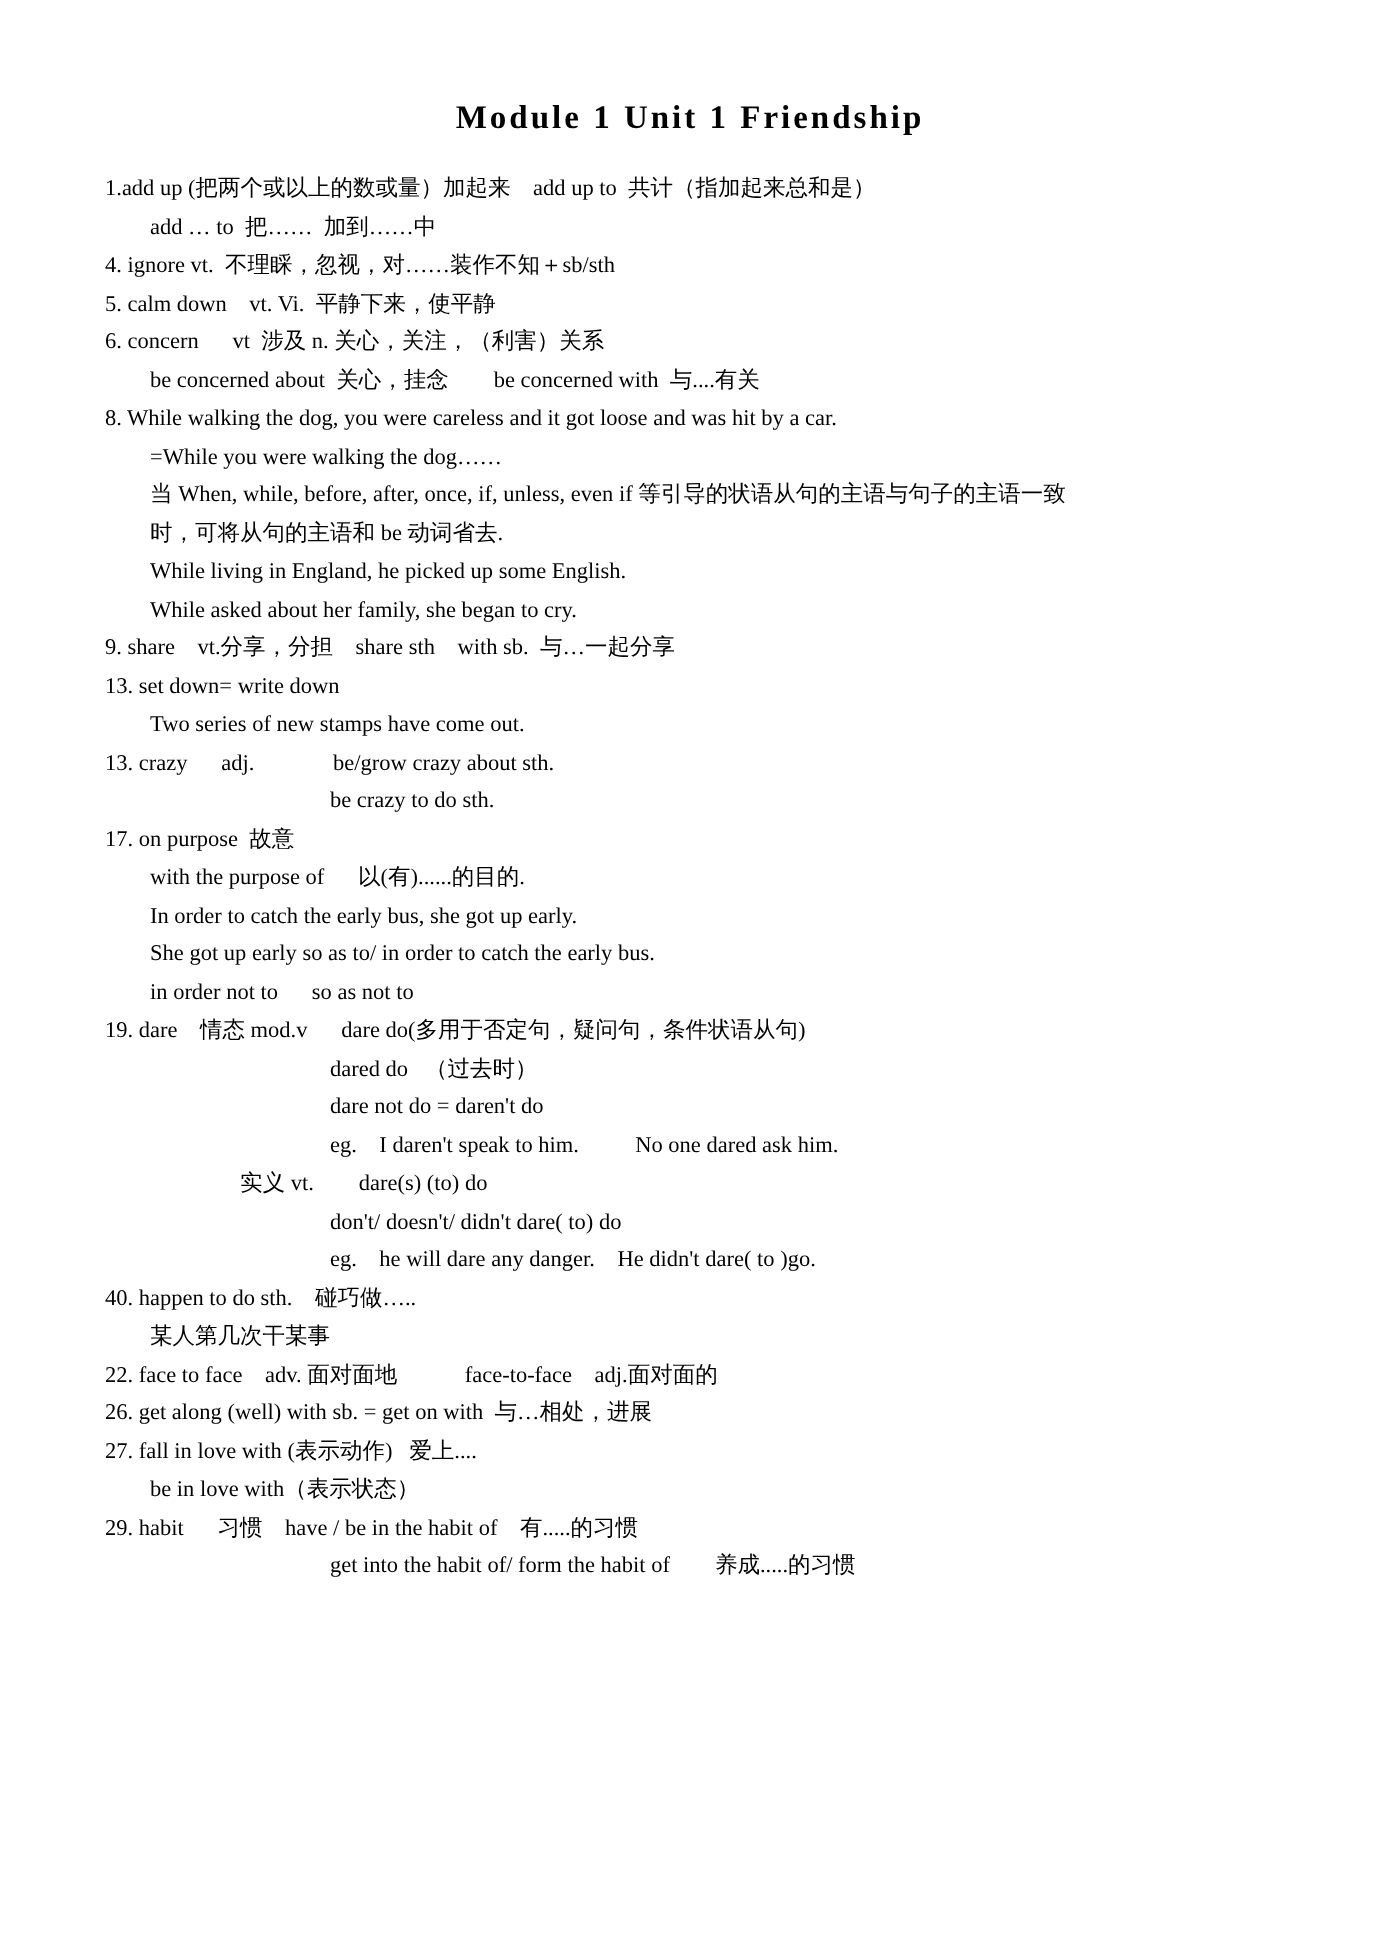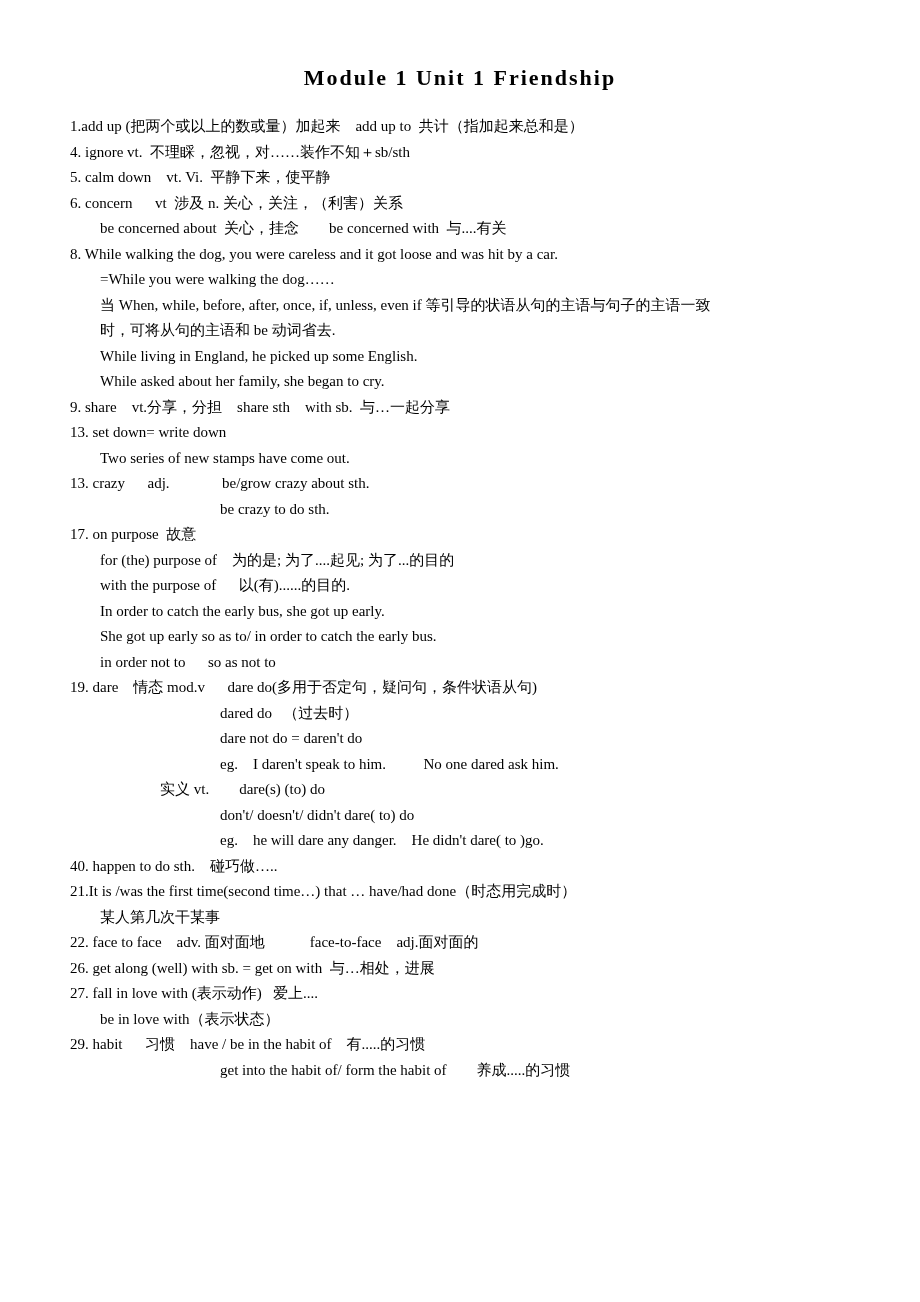--- a/index.html
+++ b/index.html
@@ -25,50 +25,49 @@
       letter-spacing: 2px;
     }
   </style>
 </head>
 <body>
 
 <div class="page-title">Module 1    Unit 1    Friendship</div>
 
 <div id="content-area">
     <div style="padding-left: 0px; white-space: pre-wrap; word-break: break-word; line-height: 1.7;">1.add up (把两个或以上的数或量）加起来    add up to  共计（指加起来总和是）</div>
+    <div style="padding-left: 30px; white-space: pre-wrap; word-break: break-word; line-height: 1.7;">add … to  把……  加到……中</div>
     <div style="padding-left: 0px; white-space: pre-wrap; word-break: break-word; line-height: 1.7;">4. ignore vt.  不理睬，忽视，对……装作不知＋sb/sth</div>
     <div style="padding-left: 0px; white-space: pre-wrap; word-break: break-word; line-height: 1.7;">5. calm down    vt. Vi.  平静下来，使平静</div>
     <div style="padding-left: 0px; white-space: pre-wrap; word-break: break-word; line-height: 1.7;">6. concern      vt  涉及 n. 关心，关注，（利害）关系</div>
     <div style="padding-left: 30px; white-space: pre-wrap; word-break: break-word; line-height: 1.7;">be concerned about  关心，挂念        be concerned with  与....有关</div>
     <div style="padding-left: 0px; white-space: pre-wrap; word-break: break-word; line-height: 1.7;">8. While walking the dog, you were careless and it got loose and was hit by a car.</div>
     <div style="padding-left: 30px; white-space: pre-wrap; word-break: break-word; line-height: 1.7;">=While you were walking the dog……</div>
     <div style="padding-left: 30px; white-space: pre-wrap; word-break: break-word; line-height: 1.7;">当 When, while, before, after, once, if, unless, even if 等引导的状语从句的主语与句子的主语一致</div>
     <div style="padding-left: 30px; white-space: pre-wrap; word-break: break-word; line-height: 1.7;">时，可将从句的主语和 be 动词省去.</div>
     <div style="padding-left: 30px; white-space: pre-wrap; word-break: break-word; line-height: 1.7;">While living in England, he picked up some English.</div>
     <div style="padding-left: 30px; white-space: pre-wrap; word-break: break-word; line-height: 1.7;">While asked about her family, she began to cry.</div>
     <div style="padding-left: 0px; white-space: pre-wrap; word-break: break-word; line-height: 1.7;">9. share    vt.分享，分担    share sth    with sb.  与…一起分享</div>
     <div style="padding-left: 0px; white-space: pre-wrap; word-break: break-word; line-height: 1.7;">13. set down= write down</div>
     <div style="padding-left: 30px; white-space: pre-wrap; word-break: break-word; line-height: 1.7;">Two series of new stamps have come out.</div>
     <div style="padding-left: 0px; white-space: pre-wrap; word-break: break-word; line-height: 1.7;">13. crazy      adj.              be/grow crazy about sth.</div>
     <div style="padding-left: 150px; white-space: pre-wrap; word-break: break-word; line-height: 1.7;">be crazy to do sth.</div>
     <div style="padding-left: 0px; white-space: pre-wrap; word-break: break-word; line-height: 1.7;">17. on purpose  故意</div>
-    <div style="padding-left: 30px; white-space: pre-wrap; word-break: break-word; line-height: 1.7;">for (the) purpose of    为的是; 为了....起见; 为了...的目的</div>
     <div style="padding-left: 30px; white-space: pre-wrap; word-break: break-word; line-height: 1.7;">with the purpose of      以(有)......的目的.</div>
     <div style="padding-left: 30px; white-space: pre-wrap; word-break: break-word; line-height: 1.7;">In order to catch the early bus, she got up early.</div>
     <div style="padding-left: 30px; white-space: pre-wrap; word-break: break-word; line-height: 1.7;">She got up early so as to/ in order to catch the early bus.</div>
     <div style="padding-left: 30px; white-space: pre-wrap; word-break: break-word; line-height: 1.7;">in order not to      so as not to</div>
     <div style="padding-left: 0px; white-space: pre-wrap; word-break: break-word; line-height: 1.7;">19. dare    情态 mod.v      dare do(多用于否定句，疑问句，条件状语从句)</div>
     <div style="padding-left: 150px; white-space: pre-wrap; word-break: break-word; line-height: 1.7;">dared do   （过去时）</div>
     <div style="padding-left: 150px; white-space: pre-wrap; word-break: break-word; line-height: 1.7;">dare not do = daren't do</div>
     <div style="padding-left: 150px; white-space: pre-wrap; word-break: break-word; line-height: 1.7;">eg.    I daren't speak to him.          No one dared ask him.</div>
     <div style="padding-left: 90px; white-space: pre-wrap; word-break: break-word; line-height: 1.7;">实义 vt.        dare(s) (to) do</div>
     <div style="padding-left: 150px; white-space: pre-wrap; word-break: break-word; line-height: 1.7;">don't/ doesn't/ didn't dare( to) do</div>
     <div style="padding-left: 150px; white-space: pre-wrap; word-break: break-word; line-height: 1.7;">eg.    he will dare any danger.    He didn't dare( to )go.</div>
     <div style="padding-left: 0px; white-space: pre-wrap; word-break: break-word; line-height: 1.7;">40. happen to do sth.    碰巧做…..</div>
-    <div style="padding-left: 0px; white-space: pre-wrap; word-break: break-word; line-height: 1.7;">21.It is /was the first time(second time…) that … have/had done（时态用完成时）</div>
     <div style="padding-left: 30px; white-space: pre-wrap; word-break: break-word; line-height: 1.7;">某人第几次干某事</div>
     <div style="padding-left: 0px; white-space: pre-wrap; word-break: break-word; line-height: 1.7;">22. face to face    adv. 面对面地            face-to-face    adj.面对面的</div>
     <div style="padding-left: 0px; white-space: pre-wrap; word-break: break-word; line-height: 1.7;">26. get along (well) with sb. = get on with  与…相处，进展</div>
     <div style="padding-left: 0px; white-space: pre-wrap; word-break: break-word; line-height: 1.7;">27. fall in love with (表示动作)   爱上....</div>
     <div style="padding-left: 30px; white-space: pre-wrap; word-break: break-word; line-height: 1.7;">be in love with（表示状态）</div>
     <div style="padding-left: 0px; white-space: pre-wrap; word-break: break-word; line-height: 1.7;">29. habit      习惯    have / be in the habit of    有.....的习惯</div>
     <div style="padding-left: 150px; white-space: pre-wrap; word-break: break-word; line-height: 1.7;">get into the habit of/ form the habit of        养成.....的习惯</div>
   </div>
 
 </body></html>

